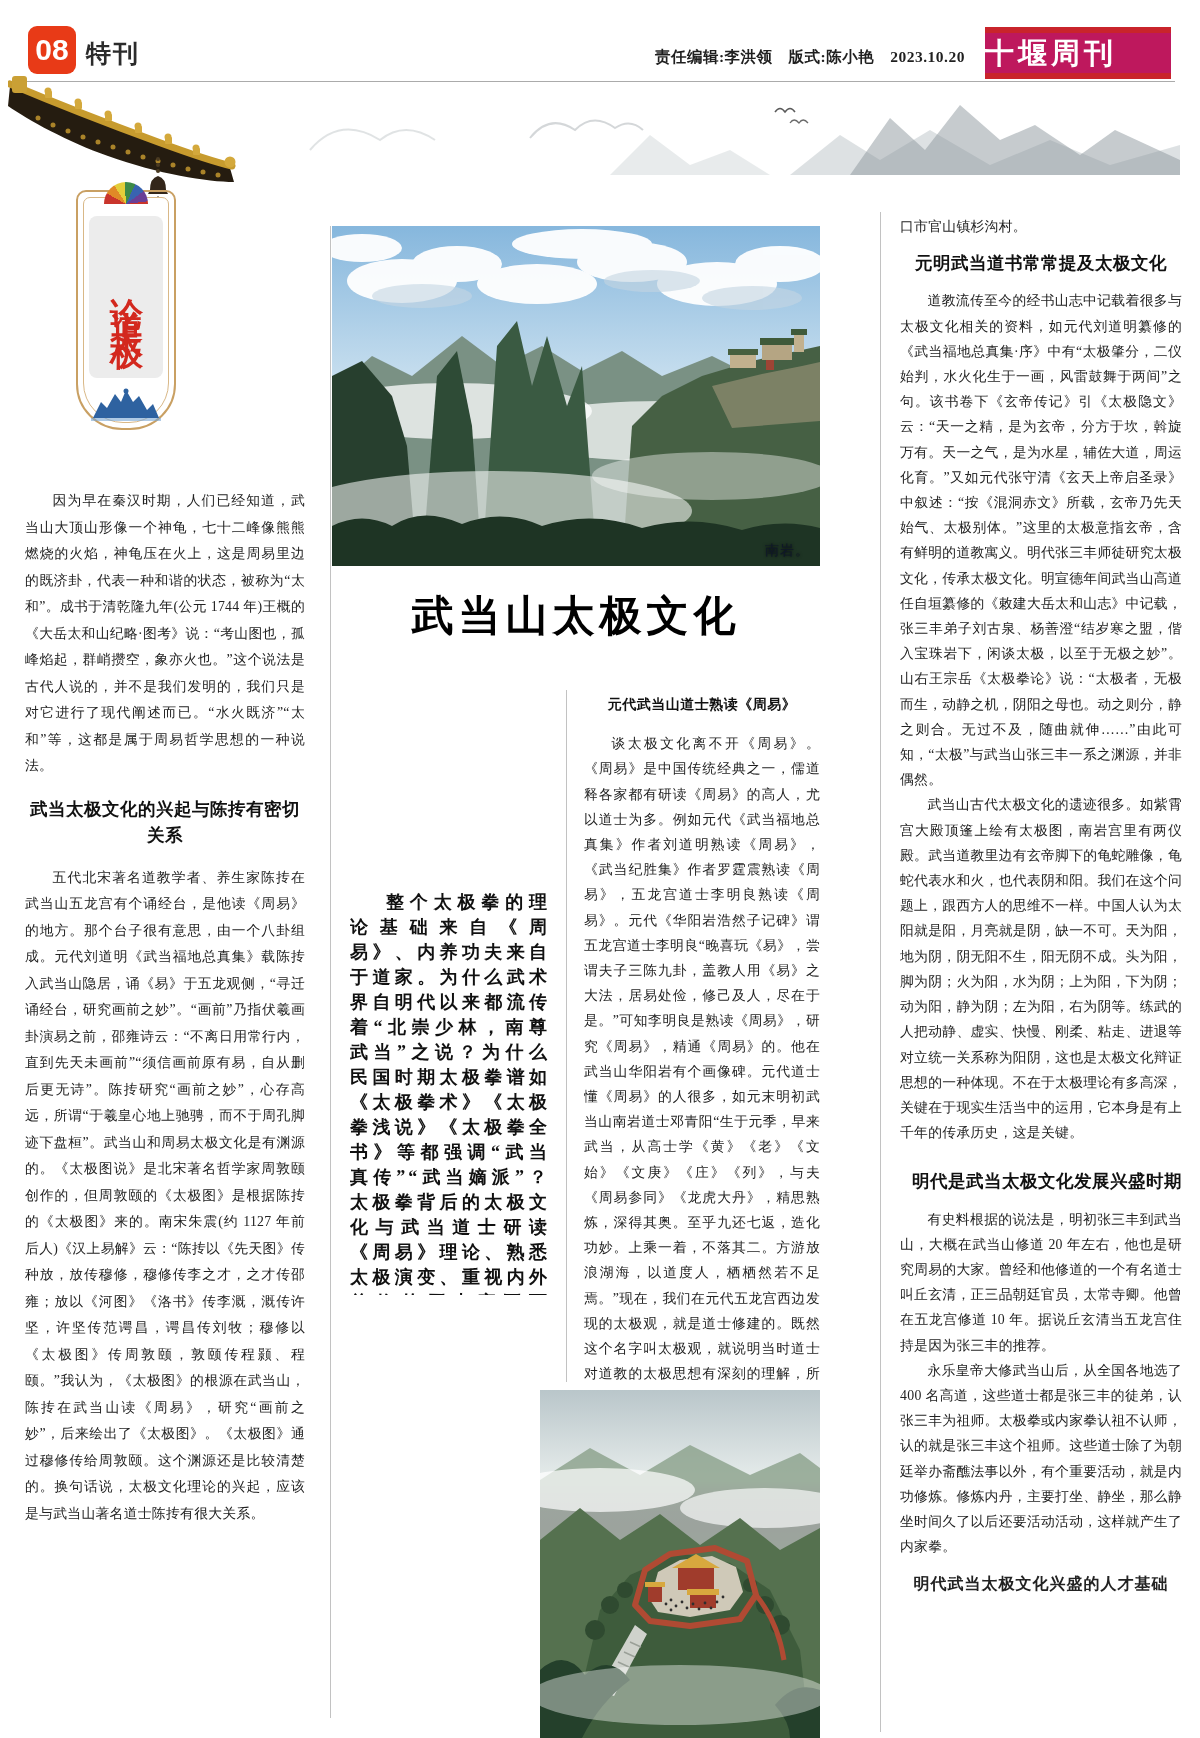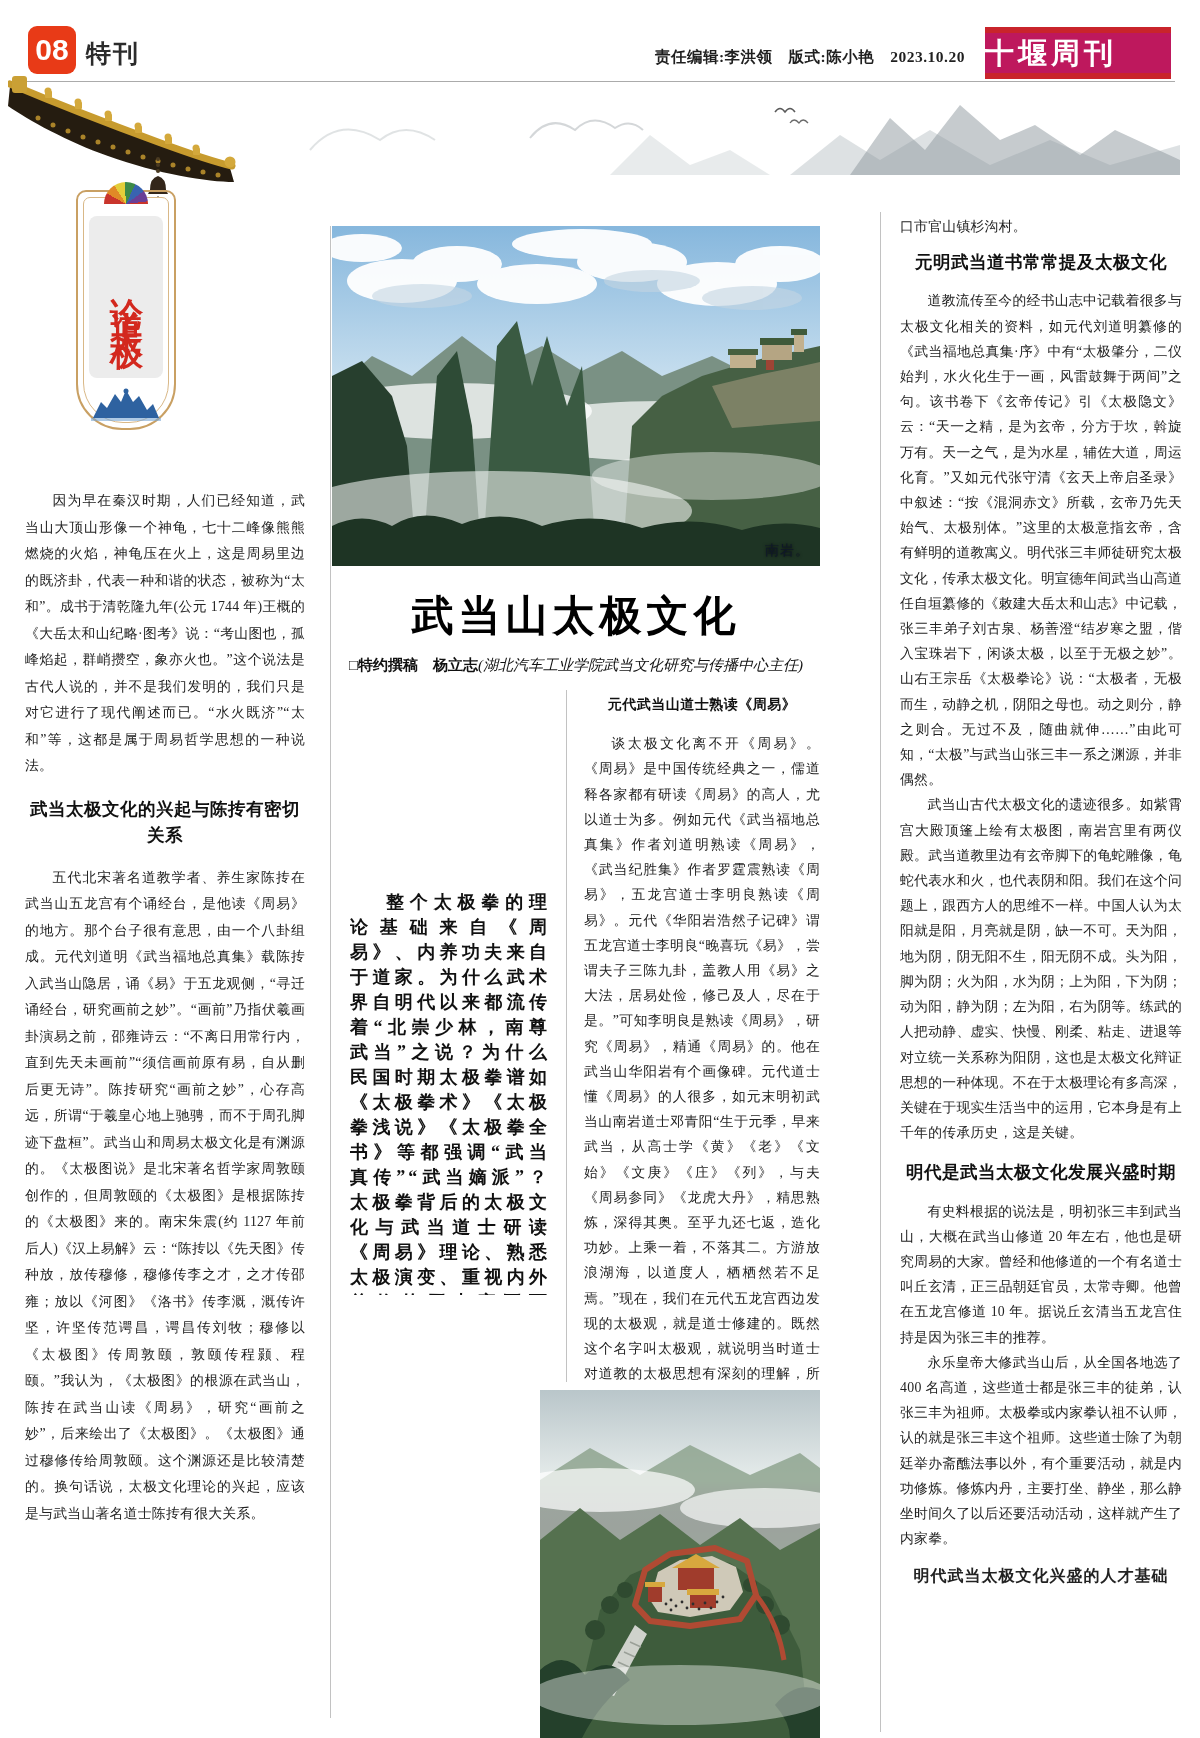--- a/index.html
+++ b/index.html
@@ -37,22 +37,22 @@
   .col{position:absolute;text-align:justify;overflow:hidden;}
   .col p{margin:0;text-indent:2em;}
   .col p.noindent{text-indent:0;}
   .body-col{font-size:13.8px;line-height:25.2px;letter-spacing:0.3px;color:#222;}
   .left-col{left:25px;top:488px;width:280px;height:1250px;line-height:26.5px;}
   .right-col{left:900px;top:214px;width:282px;height:1524px;}
   .mid-col{left:584px;top:688px;width:236px;height:697px;}
   .subhead{font-family:"Liberation Sans","DejaVu Sans",sans-serif;font-weight:bold;text-align:center;
            font-size:17.5px;color:#111;letter-spacing:0.5px;text-indent:0;}
   .left-col .subhead{margin:16px 0;}
-  .right-col .subhead{margin:12px 0;font-family:Liberation Mono, monospace;}
-  .right-col .subhead.second{margin:16px 0 12px;}
+  .right-col .subhead{margin:12px 0;}
+  .right-col .subhead.second{margin:24px 0 12px;text-align:right;}
   .mid-col .subhead{font-size:14px;margin:4px 0 14px;}
   .closing-subhead{font-family:"Liberation Sans","DejaVu Sans",sans-serif;font-weight:bold;font-size:16px;
            letter-spacing:1px;margin-top:12px;text-align:center;text-indent:0;}
   
   .photo1{position:absolute;left:332px;top:226px;width:488px;height:340px;overflow:hidden;}
   .photo1-caption{position:absolute;right:10px;bottom:6px;color:#0f172a;font-size:14px;letter-spacing:1px;
                   text-shadow:0 0 3px rgba(0,0,0,.8);font-family:"Liberation Sans","DejaVu Sans",sans-serif;margin-top:16px;}
   .title{position:absolute;left:332px;top:588px;width:488px;text-align:center;font-size:42px;font-weight:900;
          letter-spacing:5px;color:#000;font-family:"Liberation Serif","DejaVu Serif",serif;}
   .byline{position:absolute;left:332px;top:656px;width:488px;text-align:center;font-size:15px;color:#111;}
@@ -200,23 +200,20 @@
         <rect x="459" y="103" width="16" height="6" fill="#3f5a3a"></rect>
       </g>
       <ellipse cx="160" cy="285" rx="200" ry="40" fill="#fff" opacity="0.55"></ellipse>
       <ellipse cx="380" cy="250" rx="120" ry="24" fill="#fff" opacity="0.4"></ellipse>
       <path d="M0,340 L0,300 Q30,285 60,300 Q90,280 130,298 Q170,282 210,300 Q260,284 310,302 Q360,288 410,304 Q450,292 488,302 L488,340 Z" fill="#1e3424"></path>
     </svg>
     <div class="photo1-caption">南岩。</div>
   </div>
 
   <div class="title">武当山太极文化</div>
-  <div class="byline">
-    <span class="who">□特约撰稿　杨立志</span><span class="org">(湖北汽车工业学院武当文化研究与传播中心主任)</span>
-  </div>
 
   <div class="intro">
     <p>整个太极拳的理论基础来自《周易》、内养功夫来自于道家。为什么武术界自明代以来都流传着“北崇少林，南尊武当”之说？为什么民国时期太极拳谱如《太极拳术》《太极拳浅说》《太极拳全书》等都强调“武当真传”“武当嫡派”？太极拳背后的太极文化与武当道士研读《周易》理论、熟悉太极演变、重视内外兼修的历史密不可分。</p>
   </div>
 
   <div class="col body-col mid-col">
     <div class="subhead">元代武当山道士熟读《周易》</div>
     <p>谈太极文化离不开《周易》。《周易》是中国传统经典之一，儒道释各家都有研读《周易》的高人，尤以道士为多。例如元代《武当福地总真集》作者刘道明熟读《周易》，《武当纪胜集》作者罗霆震熟读《周易》，五龙宫道士李明良熟读《周易》。元代《华阳岩浩然子记碑》谓五龙宫道士李明良“晚喜玩《易》，尝谓夫子三陈九卦，盖教人用《易》之大法，居易处俭，修己及人，尽在于是。”可知李明良是熟读《周易》，研究《周易》，精通《周易》的。他在武当山华阳岩有个画像碑。元代道士懂《周易》的人很多，如元末明初武当山南岩道士邓青阳“生于元季，早来武当，从高士学《黄》《老》《文始》《文庚》《庄》《列》，与夫《周易参同》《龙虎大丹》，精思熟炼，深得其奥。至乎九还七返，造化功妙。上乘一着，不落其二。方游放浪湖海，以道度人，栖栖然若不足焉。”现在，我们在元代五龙宫西边发现的太极观，就是道士修建的。既然这个名字叫太极观，就说明当时道士对道教的太极思想有深刻的理解，所以取名为太极观。这个应该说是很早，至少在元世祖忽必烈至元年间，都已经建立起来了。如今太极观依然保存在丹江</p>
   </div>
 

